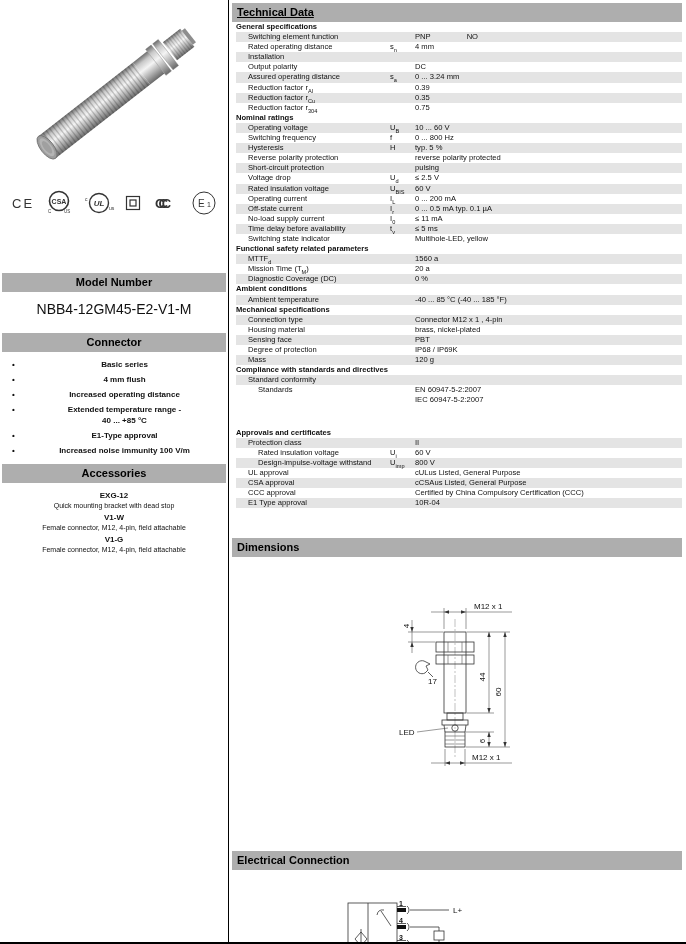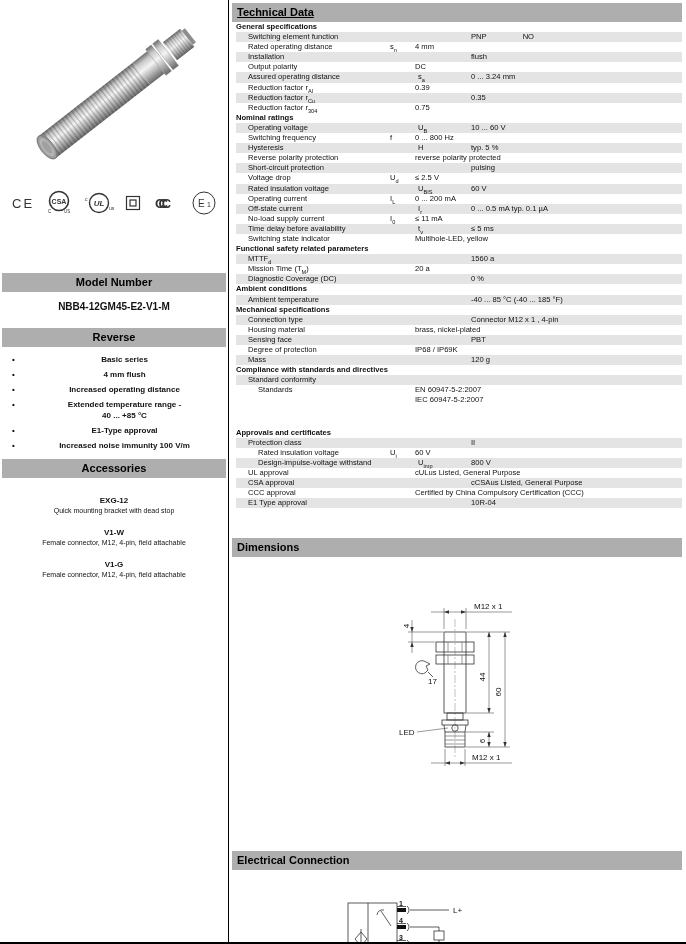--- a/index.html
+++ b/index.html
@@ -6,36 +6,36 @@
   body { margin:0; background:#fff; color:#111; font-family:"Liberation Sans", sans-serif; }
   .page { position:relative; width:686px; height:944px; background:#fff; display:flex; overflow:hidden; border-bottom:2px solid #000; }
 
   
   .left-col { width:229px; border-right:1px solid #000; padding:0 2px; flex-shrink:0;text-align:center; }
   .photo { height:185px; }
   .certs { display:flex; align-items:center; justify-content:space-between; padding:0 9px; height:28px; margin-top:4px; }
   .certs svg { display:block; }
   .bar { background:#aeaeae; font-weight:700; font-size:11px; line-height:13px; padding:3px 5px; color:#000; }
   #bar-model { margin-top:56px; }
-  .model-no { font-size:10px; font-weight:700; padding:9px 4px 4px; }
+  .model-no { font-size:14px; font-weight:400; padding:9px 4px 4px; }
   #bar-features { margin-top:12px; }
   .features { list-style:none; margin:7px 0 0; padding:0 4px 0 8px; }
   .features li { position:relative; padding-left:17px; font-weight:700; font-size:8px; line-height:11px; margin-bottom:4px; white-space:pre-line; }
   .features li::before { content:"•"; position:absolute; left:2px; top:0; }
   #bar-acc { margin-top:8px; }
   .acc { padding:5px 4px; }
-  .acc-name { font-weight:700; font-size:8px; line-height:10px; margin-top:13px; }
+  .acc-name { font-weight:700; font-size:8px; line-height:10px; margin-top:3px; }
   .acc-desc { font-size:7px; line-height:9px; }
 
   
   .right-col { flex:1; padding:0 4px 0 3px; }
   #bar-tech { margin-top:3px;text-decoration:underline; }
   .sec-header { font-weight:700; font-size:7.6px; line-height:10.1px; padding-left:4px; }
   .spec-row { display:grid; grid-template-columns:154px 25px 1fr; font-size:7.6px; line-height:10.1px; min-height:10.1px; margin-left:4px; }
-  .spec-row.stripe { background:#e4e4e4;gap:28px; }
+  .spec-row.stripe { background:#e4e4e4; }
   .spec-label { padding-left:12px; }
   .spec-row.ind2 .spec-label { padding-left:22px; }
   .spec-extra { margin-left:36px; }
   sub { font-size:5.6px; line-height:0; }
   .sec-gap { height:22px; }
   #bar-dim { margin-top:30px; }
   .dim-area { height:258px; }
   .dim-area svg { margin:36px 0 0 112px; display:block; }
   .elec-area svg { margin:24px 0 0 112px; display:block; }
 
@@ -105,21 +105,21 @@
       <svg width="26" height="26">
         <circle cx="13" cy="13" r="11" fill="none" stroke="#333" stroke-width="1"></circle>
         <text x="7" y="17" font-size="10" class="ctext">E</text>
         <text x="16" y="17" font-size="7" class="ctext">1</text>
       </svg>
     </div>
 
     <div class="bar" id="bar-model">Model Number</div>
     <div class="model-no">NBB4-12GM45-E2-V1-M</div>
 
-    <div class="bar" id="bar-features">Reverse</div>
+    <div class="bar" id="bar-features">Connector</div>
     <ul class="features" id="features-list">
         <li>Basic series</li>
         <li>4 mm flush</li>
         <li>Increased operating distance</li>
         <li>Extended temperature range -
 40 ... +85 °C</li>
         <li>E1-Type approval</li>
         <li>Increased noise immunity 100 V/m</li>
       </ul>
 
@@ -145,21 +145,20 @@
           <span><span>PNP</span><span class="spec-extra">NO</span></span>
         </div>
         <div class="spec-row">
           <span class="spec-label">Rated operating distance</span>
           <span class="spec-sym">s<sub>n</sub></span>
           <span><span>4 mm</span></span>
         </div>
         <div class="spec-row stripe">
           <span class="spec-label">Installation</span>
           <span class="spec-sym"></span>
-          <span><span>flush</span></span>
         </div>
         <div class="spec-row">
           <span class="spec-label">Output polarity</span>
           <span class="spec-sym"></span>
           <span><span>DC</span></span>
         </div>
         <div class="spec-row stripe">
           <span class="spec-label">Assured operating distance</span>
           <span class="spec-sym">s<sub>a</sub></span>
           <span><span>0 ... 3.24 mm</span></span>

